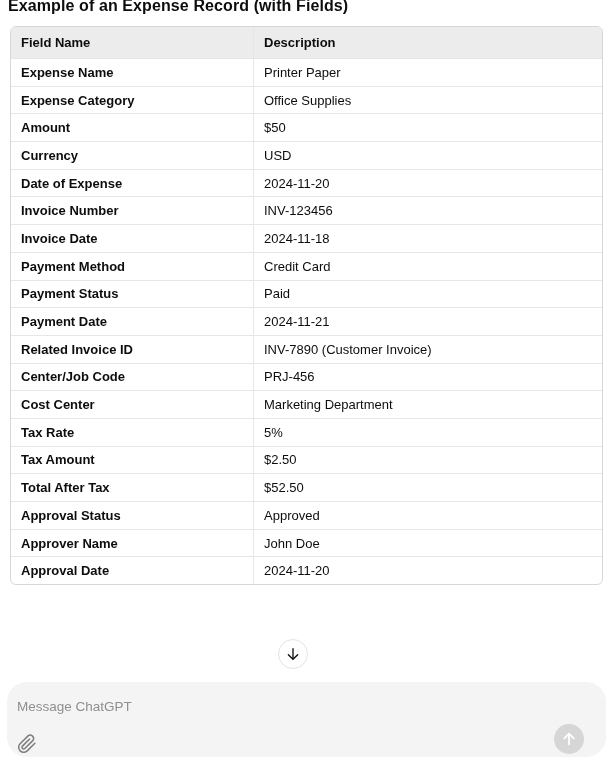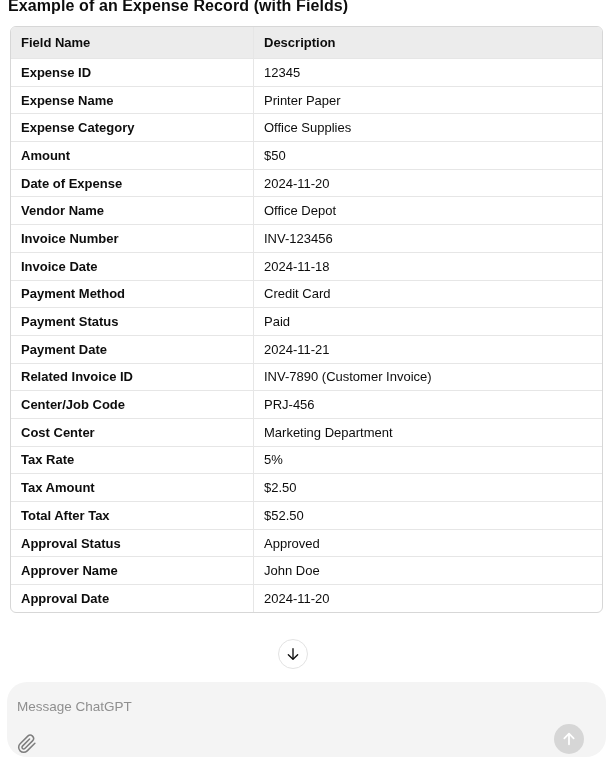--- a/index.html
+++ b/index.html
@@ -116,42 +116,38 @@
 <div class="table-wrap">
   <table class="expense-table">
     <thead>
       <tr>
         <th>Field Name</th>
         <th>Description</th>
       </tr>
     </thead>
     <tbody id="expense-tbody">
         <tr>
-          <td>Expense ID</td>
-          <td>12345</td>
-        </tr>
-        <tr>
           <td>Expense Name</td>
           <td>Printer Paper</td>
         </tr>
         <tr>
           <td>Expense Category</td>
           <td>Office Supplies</td>
         </tr>
         <tr>
           <td>Amount</td>
           <td>$50</td>
         </tr>
         <tr>
+          <td>Currency</td>
+          <td>USD</td>
+        </tr>
+        <tr>
           <td>Date of Expense</td>
           <td>2024-11-20</td>
-        </tr>
-        <tr>
-          <td>Vendor Name</td>
-          <td>Office Depot</td>
         </tr>
         <tr>
           <td>Invoice Number</td>
           <td>INV-123456</td>
         </tr>
         <tr>
           <td>Invoice Date</td>
           <td>2024-11-18</td>
         </tr>
         <tr>

